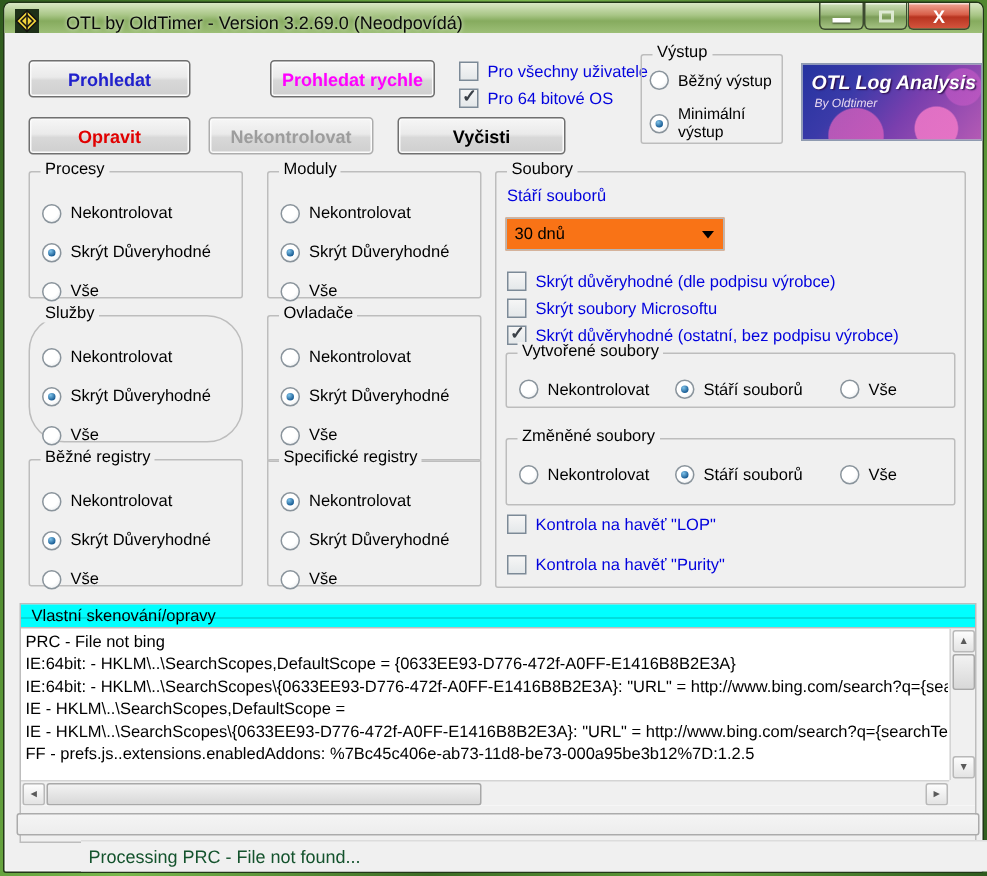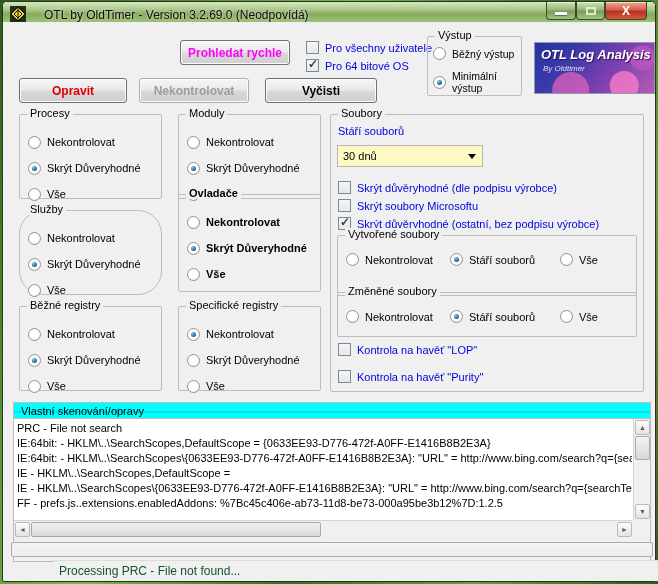--- a/index.html
+++ b/index.html
@@ -82,21 +82,21 @@
       radial-gradient(circle at 90% 30%, rgba(200,90,200,.6) 0 12px, rgba(200,90,200,0) 13px),
       linear-gradient(130deg,#2533a0 0%,#3a3aa8 30%,#7a3fae 60%,#b45ab4 100%);
   }
   .logo .l1 { font-style:italic; font-weight:bold; font-size:13px; padding:4px 0 0 6px; text-shadow:1px 1px 1px #301050; }
   .logo .l2 { font-style:italic; font-size:8px; padding:2px 0 0 8px; color:#e8d8f0; }
   
   .optlist { padding:14px 0 0 8px; }
   .optlist .ctl-row { height:26px; }
   
   .dropdown {
-    position:absolute; left:6px; top:30px; width:146px; height:22px; background:#fef9c3;
+    position:absolute; left:6px; top:30px; width:146px; height:22px; background:#f97316;
     border:1px solid #b6b6b6; font-size:11px; display:flex; align-items:center; padding-left:5px;
   }
   .dd-arrow { position:absolute; right:6px; top:8px; width:0; height:0; border-left:4px solid transparent; border-right:4px solid transparent; border-top:5px solid #000; }
   .inline-opts { position:absolute; display:flex; align-items:center; }
   
   .customscan { position:absolute; left:10px; top:400px; width:638px; height:160px; border:1px solid #bdbdbd; }
   .cyanband {
     height:15px; background: linear-gradient(#00ffff 8px, #00cccc 9px, #00ffff 10px);
     font-size:11px; color:#000; padding-left:7px; display:flex; align-items:center;
   }
@@ -143,20 +143,21 @@
             <div class="glyph-max"></div>
           </div>
         <div class="winbtn close">
             <span>X</span>
           </div>
       </div>
     </div>
 
     <div class="client"></div>
 
+    <div class="btn" style="left:16px; top:38px; width:108px; height:25px; color:#2121cc;">Prohledat</div>
     <div class="btn" style="left:136px; top:38px; width:110px; height:25px; color:#ff00ff;margin-left:41px;">Prohledat rychle</div>
     <div class="btn" style="left:16px; top:76px; width:108px; height:25px; color:#e10000;">Opravit</div>
     <div class="btn disabled" style="left:136px; top:76px; width:110px; height:25px;">Nekontrolovat</div>
     <div class="btn" style="left:262px; top:76px; width:112px; height:25px; color:#000;">Vyčisti</div>
 
     <div class="ctl-row cb-abs" style="left:259px; top:39px;">
       <span class="checkbox"></span>
       <span class="blue">Pro všechny uživatele</span>
     </div>
     <div class="ctl-row cb-abs" style="left:259px; top:57px;">
@@ -228,21 +229,21 @@
           <span class="radio on"></span>
           <span>Skrýt Důveryhodné</span>
         </div>
         <div class="ctl-row">
           <span class="radio"></span>
           <span>Vše</span>
         </div>
       </div>
     </div>
 
-    <div class="groupbox" style="left:175px; top:192px; width:143px; height:98px;font-weight:bold;">
+    <div class="groupbox" style="left:175px; top:208px; width:143px; height:98px;">
       <span class="legend">Ovladače</span>
       <div class="optlist">
         <div class="ctl-row">
           <span class="radio"></span>
           <span>Nekontrolovat</span>
         </div>
         <div class="ctl-row">
           <span class="radio on"></span>
           <span>Skrýt Důveryhodné</span>
         </div>
@@ -305,21 +306,21 @@
       </div>
       <div class="ctl-row" style="position:absolute; left:7px; top:84px;">
         <span class="checkbox"></span>
         <span class="blue">Skrýt soubory Microsoftu</span>
       </div>
       <div class="ctl-row" style="position:absolute; left:7px; top:102px;">
         <span class="checkbox on"></span>
         <span class="blue">Skrýt důvěryhodné (ostatní, bez podpisu výrobce)</span>
       </div>
 
-      <div class="groupbox" style="left:6px; top:120px; width:300px; height:61px;">
+      <div class="groupbox" style="left:6px; top:120px; width:300px; height:37px;">
         <span class="legend">Vytvořené soubory</span>
         <div class="inline-opts" style="left:8px; top:17px; gap:0;">
           <div class="ctl-row" style="width:104px;">
             <span class="radio"></span>
             <span>Nekontrolovat</span>
           </div>
           <div class="ctl-row" style="width:110px;">
             <span class="radio on"></span>
             <span>Stáří souborů</span>
           </div>
@@ -357,21 +358,21 @@
         <span class="blue">Kontrola na havěť "Purity"</span>
       </div>
     </div>
 
     <div class="customscan">
       <div class="cyanband">
         <span>Vlastní skenování/opravy</span>
       </div>
       <div class="logarea">
         <div class="logtext">
-          <div>PRC - File not search</div>
+          <div>PRC - File not bing</div>
           <div>IE:64bit: - HKLM\..\SearchScopes,DefaultScope = {0633EE93-D776-472f-A0FF-E1416B8B2E3A}</div>
           <div>IE:64bit: - HKLM\..\SearchScopes\{0633EE93-D776-472f-A0FF-E1416B8B2E3A}: "URL" = http://www.bing.com/search?q={sea</div>
           <div>IE - HKLM\..\SearchScopes,DefaultScope =</div>
           <div>IE - HKLM\..\SearchScopes\{0633EE93-D776-472f-A0FF-E1416B8B2E3A}: "URL" = http://www.bing.com/search?q={searchTe</div>
           <div>FF - prefs.js..extensions.enabledAddons: %7Bc45c406e-ab73-11d8-be73-000a95be3b12%7D:1.2.5</div>
         </div>
         <div class="vscroll">
           <div class="sb-btn" style="left:1px; top:1px;">▲</div>
           <div class="sb-thumb" style="left:1px; top:17px; width:15px; height:24px;"></div>
           <div class="sb-btn" style="left:1px; bottom:1px;">▼</div>

